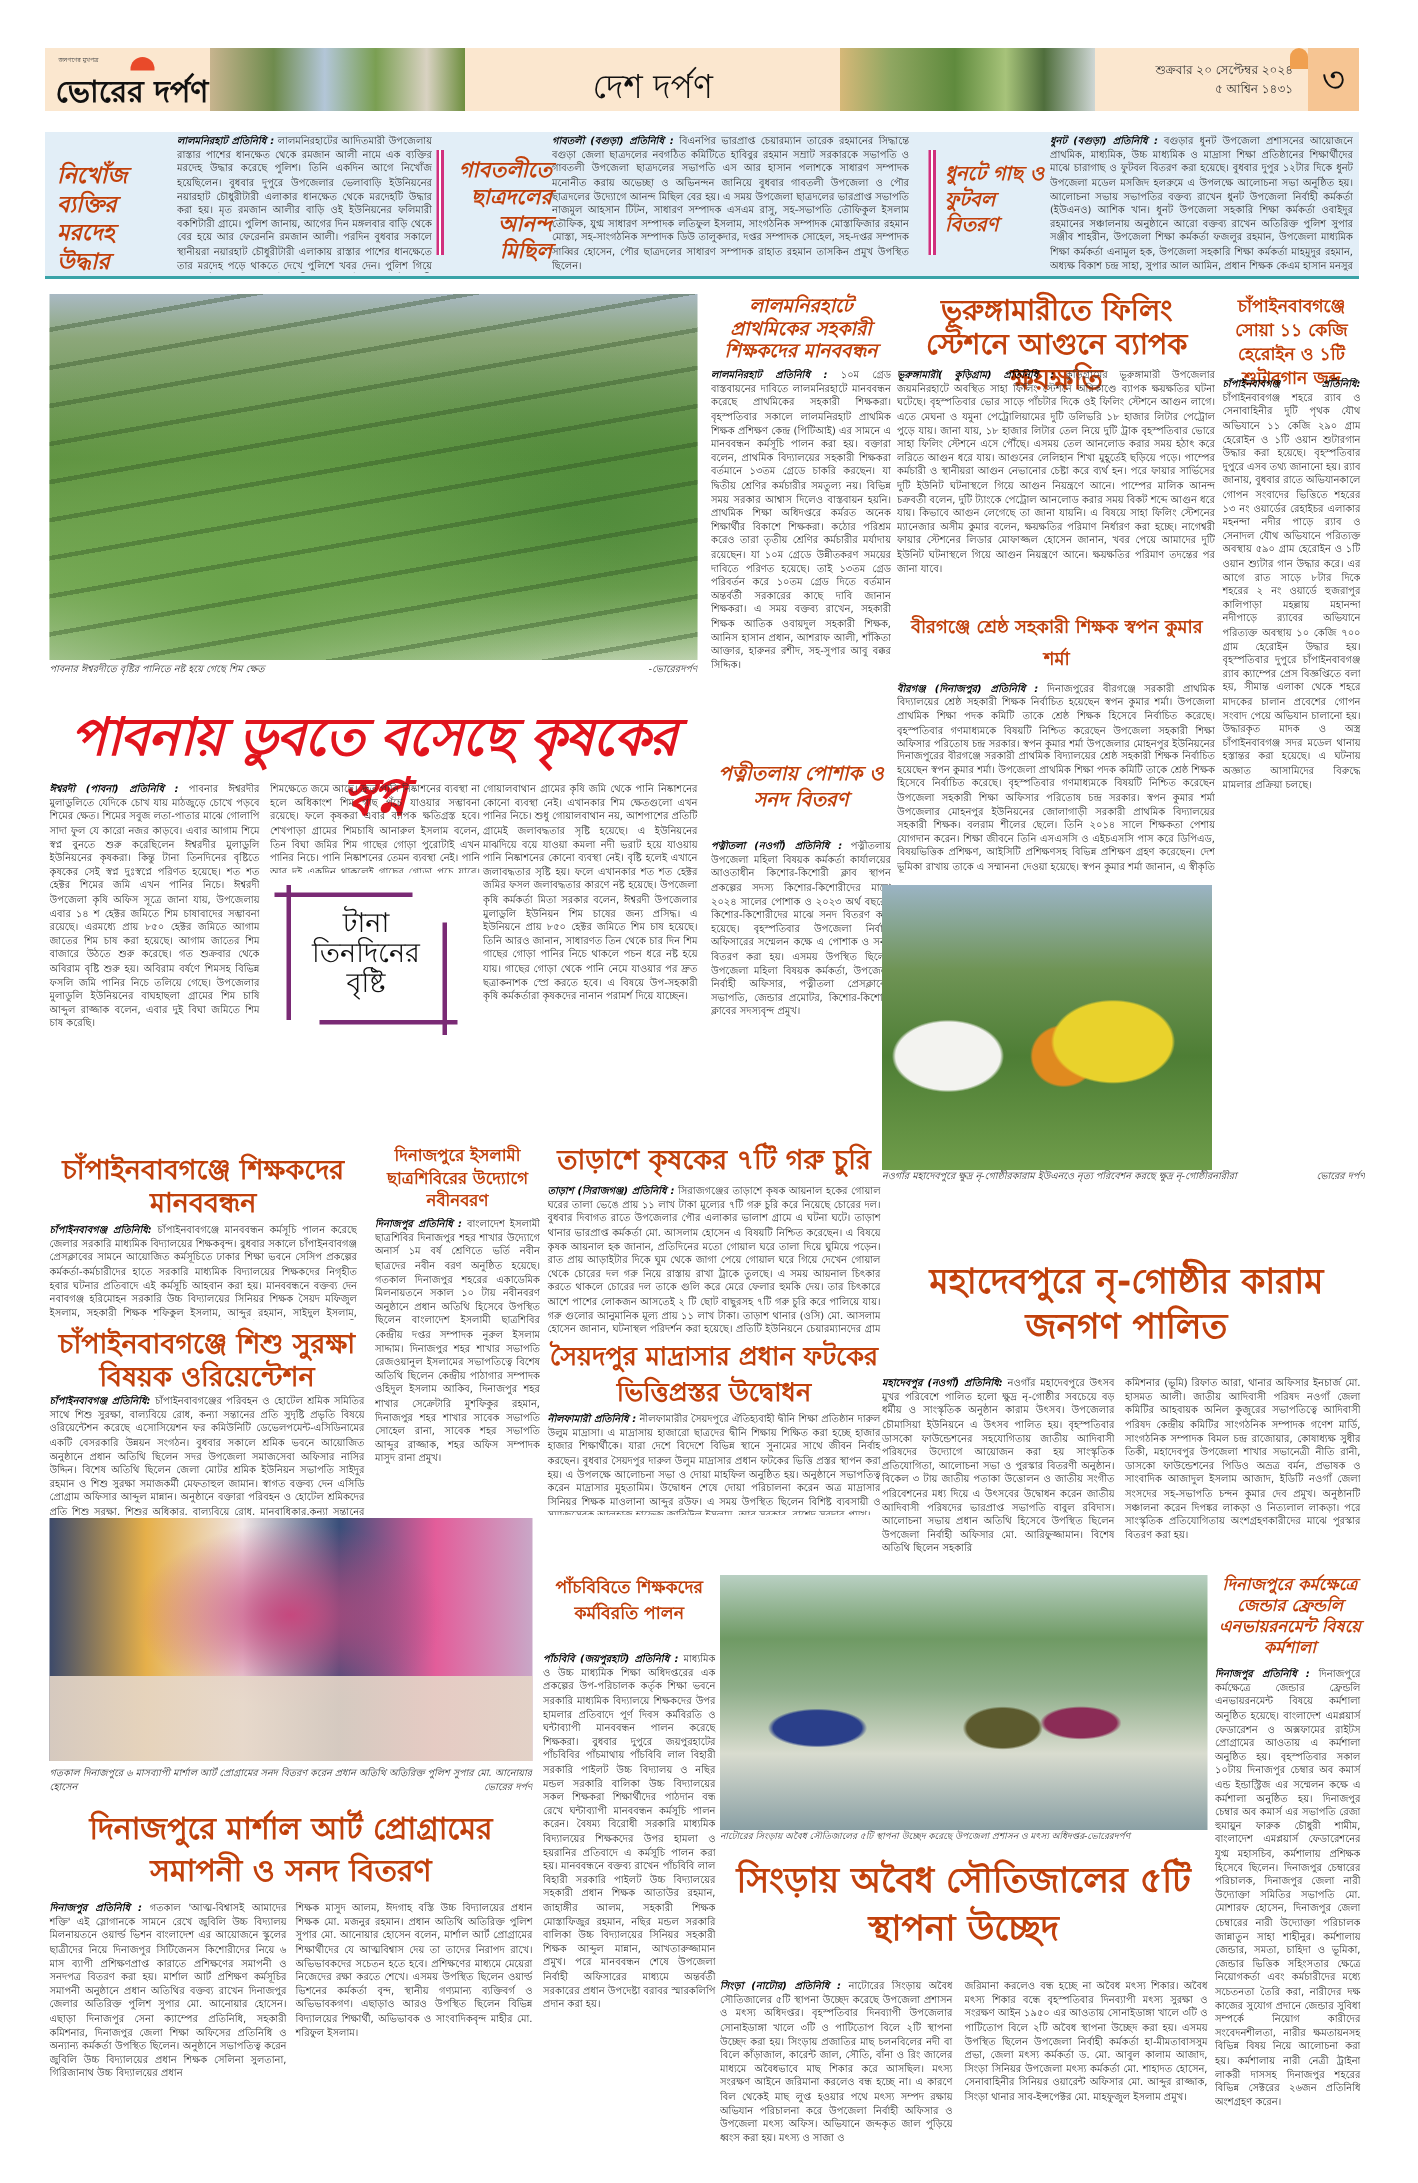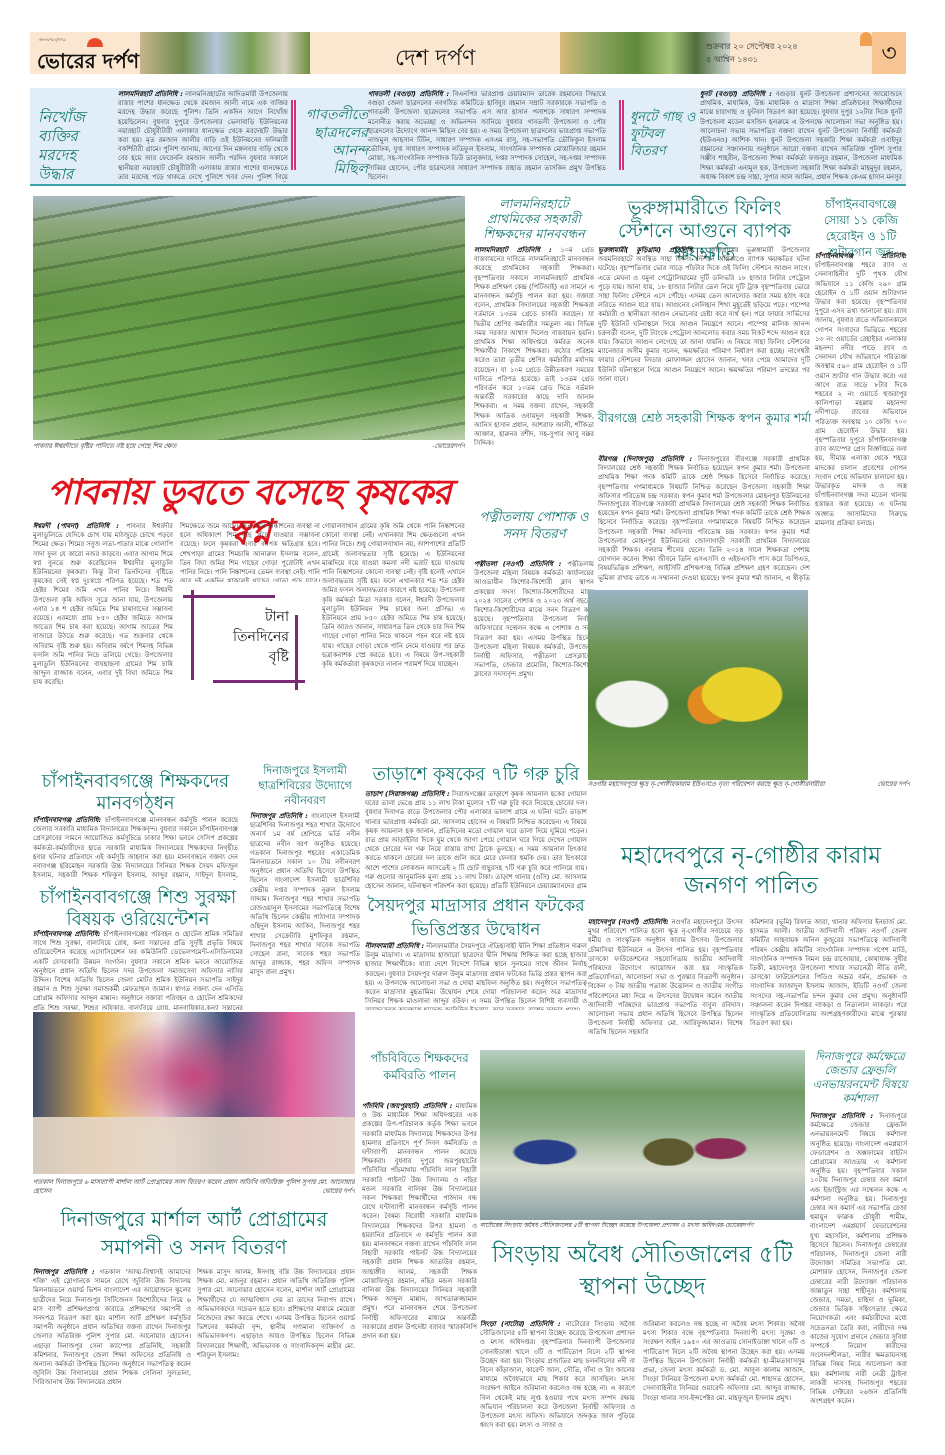--- a/index.html
+++ b/index.html
@@ -1,32 +1,32 @@
 <!DOCTYPE html>
 <html><head>
 <meta charset="utf-8">
 <style>
 *{box-sizing:border-box;margin:0;padding:0}
 body{width:945px;height:1455px;background:#fff;font-family:"DejaVu Sans",sans-serif;color:#222;position:relative;overflow:hidden}
 .abs{position:absolute}
 .txt{font-size:6.6px;line-height:9.2px;text-align:justify;color:#333;overflow:hidden}
 .txt b{font-style:italic;color:#000}
-.hl{font-family:"DejaVu Sans",sans-serif;color:#0f766e;text-align:center;line-height:1.15;font-weight:normal}
+.hl{font-family:"DejaVu Sans",sans-serif;color:#c2410c;text-align:center;line-height:1.15;font-weight:bold}
 .italic{font-style:italic}
 .photo{overflow:hidden}
 .cap{font-size:6.4px;color:#333;font-style:italic;line-height:9px;overflow:hidden}
 .cap .cr{float:right}
 
 #mast{left:30px;top:32px;width:876px;height:42px;background:#fbe7cf}
 .logo{left:35px;top:36px;width:100px;height:36px}
 .logo .tag{font-size:4px;color:#444;position:absolute;left:4px;top:1px}
 .logo .name{font-size:20px;font-weight:bold;color:#111;position:absolute;left:2px;top:10px;white-space:nowrap}
 .sun{position:absolute;left:52px;top:2px;width:16px;height:9px;border-radius:9px 9px 0 0;background:#e94a2a}
 .section-title{left:395px;top:40px;font-size:22px;color:#111;white-space:nowrap}
-.datebox{left:706px;top:40px;width:120px;text-align:left;font-size:8px;line-height:13px;color:#333}
+.datebox{left:742px;top:40px;width:120px;text-align:right;font-size:8px;line-height:13px;color:#333}
 .pagenum{left:872px;top:32px;width:34px;height:42px;background:#f6c593;font-size:24px;text-align:center;line-height:42px;color:#111}
 .ribbon{position:absolute;left:860px;top:32px;width:12px;height:14px;background:#f0a050;border-radius:6px 6px 0 0}
 
 #strip{left:30px;top:88px;width:876px;height:98px;background:#e2eef7;border-bottom:2px solid #3aa3a8}
 .bar{width:5px;height:70px;background:repeating-linear-gradient(90deg,#d1307e 0 2px,#fff 2px 3px)}
 </style>
 </head>
 <body>
 
 <div class="abs" id="mast"></div>
@@ -63,21 +63,21 @@
 <div class="abs cap" style="left:33px;top:442px;width:432px"><span>পাবনার ঈশ্বরদীতে বৃষ্টির পানিতে নষ্ট হয়ে গেছে শিম ক্ষেত</span><span class="cr">-ভোরেরদর্পণ</span></div>
 <div class="abs hl" style="left:33px;top:472px;width:432px;font-size:35px;color:#e1141d;font-weight:bold;font-style:italic;letter-spacing:-1px">পাবনায় ডুবতে বসেছে কৃষকের স্বপ্ন</div>
 <div class="abs txt" style="left:33px;top:522px;width:140px;height:238px"><b>ঈশ্বরদী (পাবনা) প্রতিনিধি :</b> <span>পাবনার ঈশ্বরদীর মুলাডুলিতে যেদিকে চোখ যায় মাঠজুড়ে চোখে পড়বে শিমের ক্ষেত। শিমের সবুজ লতা-পাতার মাঝে গোলাপি সাদা ফুল যে কারো নজর কাড়বে। এবার আগাম শিমে স্বপ্ন বুনতে শুরু করেছিলেন ঈশ্বরদীর মুলাডুলি ইউনিয়নের কৃষকরা। কিন্তু টানা তিনদিনের বৃষ্টিতে কৃষকের সেই স্বপ্ন দুঃস্বপ্নে পরিণত হয়েছে। শত শত হেক্টর শিমের জমি এখন পানির নিচে। ঈশ্বরদী উপজেলা কৃষি অফিস সূত্রে জানা যায়, উপজেলায় এবার ১৪ শ হেক্টর জমিতে শিম চাষাবাদের সম্ভাবনা রয়েছে। এরমধ্যে প্রায় ৮৫০ হেক্টর জমিতে আগাম জাতের শিম চাষ করা হয়েছে। আগাম জাতের শিম বাজারে উঠতে শুরু করেছে। গত শুক্রবার থেকে অবিরাম বৃষ্টি শুরু হয়। অবিরাম বর্ষণে শিমসহ বিভিন্ন ফসলি জমি পানির নিচে তলিয়ে গেছে। উপজেলার মুলাডুলি ইউনিয়নের বাঘহাছলা গ্রামের শিম চাষি আব্দুল রাজ্জাক বলেন, এবার দুই বিঘা জমিতে শিম চাষ করেছি।</span></div>
 <div class="abs txt" style="left:180px;top:522px;width:140px;height:60px"><span>শিমক্ষেতে জমে আছে। দ্রুত পানি নিষ্কাশনের ব্যবস্থা না হলে অধিকাংশ শিম গাছ পঁচে যাওয়ার সম্ভাবনা রয়েছে। ফলে কৃষকরা এবার ব্যাপক ক্ষতিগ্রস্ত হবে। শেখপাড়া গ্রামের শিমচাষি আনারুল ইসলাম বলেন, তিন বিঘা জমির শিম গাছের গোড়া পুরোটাই এখন পানির নিচে। পানি নিষ্কাশনের তেমন ব্যবস্থা নেই। পানি আর দুই একদিন থাকলেই গাছের গোড়া পচে যাবে। তিন বিঘা জমি চাষ করতে প্রায় ১ লাখ ২০ হাজার টাকা খরচ হয়েছে। সবেমাত্র গাছে শিম আসা শুরু হয়েছে। এক মণের মতো বিক্রি করেছি। এ অবস্থায় ক্ষেত নষ্ট হয়ে গেলে আমি নিঃস্ব হয়ে যাব। মুলাডুলি ইউনিয়নের উপ-কৃষি কর্মকর্তা রোমানা পারভীন বলেন, এই ইউনিয়নের</span></div>
 
 <div class="abs" style="left:183px;top:590px;width:122px;height:100px">
   <div style="position:absolute;left:0;top:5px;width:92px;height:3px;background:#7a2a75"></div>
   <div style="position:absolute;left:8px;top:0;width:3px;height:90px;background:#7a2a75"></div>
   <div style="position:absolute;left:30px;top:90px;width:92px;height:3px;background:#7a2a75"></div>
   <div style="position:absolute;left:112px;top:25px;width:3px;height:75px;background:#7a2a75"></div>
-  <div style="position:absolute;left:16px;top:16px;width:90px;text-align:right;font-size:14px;line-height:20px;color:#111">
+  <div style="position:absolute;left:16px;top:16px;width:90px;text-align:center;font-size:18px;line-height:20px;color:#111">
     <div>টানা</div>
     <div>তিনদিনের</div>
     <div>বৃষ্টি</div>
   </div>
 </div>
 <div class="abs txt" style="left:322px;top:522px;width:143px;height:238px"><span>গোয়ালবাথান গ্রামের কৃষি জমি থেকে পানি নিষ্কাশনের কোনো ব্যবস্থা নেই। এখানকার শিম ক্ষেতগুলো এখন পানির নিচে। শুধু গোয়ালবাথান নয়, আশপাশের প্রতিটি গ্রামেই জলাবদ্ধতার সৃষ্টি হয়েছে। এ ইউনিয়নের মাঝদিয়ে বয়ে যাওয়া কমলা নদী ভরাট হয়ে যাওয়ায় পানি নিষ্কাশনের কোনো ব্যবস্থা নেই। বৃষ্টি হলেই এখানে জলাবদ্ধতার সৃষ্টি হয়। ফলে এখানকার শত শত হেক্টর জমির ফসল জলাবদ্ধতার কারণে নষ্ট হয়েছে। উপজেলা কৃষি কর্মকর্তা মিতা সরকার বলেন, ঈশ্বরদী উপজেলার মুলাডুলি ইউনিয়ন শিম চাষের জন্য প্রসিদ্ধ। এ ইউনিয়নে প্রায় ৮৫০ হেক্টর জমিতে শিম চাষ হয়েছে। তিনি আরও জানান, সাধারণত তিন থেকে চার দিন শিম গাছের গোড়া পানির নিচে থাকলে পচন ধরে নষ্ট হয়ে যায়। গাছের গোড়া থেকে পানি নেমে যাওয়ার পর দ্রুত ছত্রাকনাশক স্প্রে করতে হবে। এ বিষয়ে উপ-সহকারী কৃষি কর্মকর্তারা কৃষকদের নানান পরামর্শ দিয়ে যাচ্ছেন।</span></div>
 
 <div class="abs hl italic" style="left:474px;top:196px;width:120px;font-size:12.5px;line-height:15px">লালমনিরহাটে প্রাথমিকের সহকারী শিক্ষকদের মানববন্ধন</div>
 <div class="abs txt" style="left:474px;top:246px;width:120px;height:254px"><b>লালমনিরহাট প্রতিনিধি :</b> <span>১০ম গ্রেড বাস্তবায়নের দাবিতে লালমনিরহাটে মানববন্ধন করেছে প্রাথমিকের সহকারী শিক্ষকরা। বৃহস্পতিবার সকালে লালমনিরহাট প্রাথমিক শিক্ষক প্রশিক্ষণ কেন্দ্র (পিটিআই) এর সামনে এ মানববন্ধন কর্মসূচি পালন করা হয়। বক্তারা বলেন, প্রাথমিক বিদ্যালয়ের সহকারী শিক্ষকরা বর্তমানে ১৩তম গ্রেডে চাকরি করছেন। যা দ্বিতীয় শ্রেণির কর্মচারীর সমতুল্য নয়। বিভিন্ন সময় সরকার আশ্বাস দিলেও বাস্তবায়ন হয়নি। প্রাথমিক শিক্ষা অধিদপ্তরে কর্মরত অনেক শিক্ষার্থীর বিকাশে শিক্ষকরা। কঠোর পরিশ্রম করেও তারা তৃতীয় শ্রেণির কর্মচারীর মর্যাদায় রয়েছেন। যা ১০ম গ্রেডে উন্নীতকরণ সময়ের দাবিতে পরিণত হয়েছে। তাই ১৩তম গ্রেড পরিবর্তন করে ১০তম গ্রেড দিতে বর্তমান অন্তর্বর্তী সরকারের কাছে দাবি জানান শিক্ষকরা। এ সময় বক্তব্য রাখেন, সহকারী শিক্ষক আতিক ওবায়দুল সহকারী শিক্ষক, আনিস হাসান প্রধান, আশরাফ আলী, শাঁকিতা আক্তার, হারুনর রশীদ, সহ-সুপার আবু বক্কর সিদ্দিক।</span></div>
 
@@ -94,21 +94,21 @@
 <div class="abs hl italic" style="left:474px;top:508px;width:120px;font-size:13px;line-height:17px">পত্নীতলায় পোশাক ও সনদ বিতরণ</div>
 <div class="abs txt" style="left:474px;top:560px;width:120px;height:208px"><b>পত্নীতলা (নওগাঁ) প্রতিনিধি :</b> <span>পত্নীতলায় উপজেলা মহিলা বিষয়ক কর্মকর্তা কার্যালয়ের আওতাধীন কিশোর-কিশোরী ক্লাব স্থাপন প্রকল্পের সদস্য কিশোর-কিশোরীদের মাঝে ২০২৪ সালের পোশাক ও ২০২৩ অর্থ বছরের কিশোর-কিশোরীদের মাঝে সনদ বিতরণ করা হয়েছে। বৃহস্পতিবার উপজেলা নির্বাহী অফিসারের সম্মেলন কক্ষে এ পোশাক ও সনদ বিতরণ করা হয়। এসময় উপস্থিত ছিলেন উপজেলা মহিলা বিষয়ক কর্মকর্তা, উপজেলা নির্বাহী অফিসার, পত্নীতলা প্রেসক্লাবের সভাপতি, জেন্ডার প্রমোটর, কিশোর-কিশোরী ক্লাবের সদস্যবৃন্দ প্রমুখ।</span></div>
 
 <div class="abs photo" style="left:588px;top:590px;width:220px;height:190px;background:
   radial-gradient(ellipse at 70% 55%,#e9d22c 0 18%,transparent 19%),
   radial-gradient(ellipse at 55% 60%,#e08a1f 0 12%,transparent 13%),
   radial-gradient(ellipse at 20% 60%,#f3f3f0 0 14%,transparent 15%),
   linear-gradient(180deg,#9bb4c5 0%,#6f9455 30%,#4e7e35 60%,#6f9c4a 100%)"></div>
 <div class="abs cap" style="left:588px;top:780px;width:322px"><span>নওগাঁর মহাদেবপুরে ক্ষুদ্র নৃ-গোষ্ঠীরকারাম ইউএনওে নৃত্য পরিবেশন করছে ক্ষুদ্র নৃ-গোষ্ঠীরনারীরা</span><span class="cr">ভোরের দর্পণ</span></div>
 
-<div class="abs hl" style="left:33px;top:770px;width:205px;font-size:18px;line-height:22px">চাঁপাইনবাবগঞ্জে শিক্ষকদের মানবগঠ্ধন</div>
+<div class="abs hl" style="left:33px;top:770px;width:205px;font-size:18px;line-height:22px">চাঁপাইনবাবগঞ্জে শিক্ষকদের মানববন্ধন</div>
 <div class="abs txt" style="left:33px;top:816px;width:205px;height:64px"><b>চাঁপাইনবাবগঞ্জ প্রতিনিধি:</b> <span>চাঁপাইনবাবগঞ্জে মানববন্ধন কর্মসূচি পালন করেছে জেলার সরকারি মাধ্যমিক বিদ্যালয়ের শিক্ষকবৃন্দ। বুধবার সকালে চাঁপাইনবাবগঞ্জ প্রেসক্লাবের সামনে আয়োজিত কর্মসূচিতে ঢাকার শিক্ষা ভবনে সেসিপ প্রকল্পের কর্মকর্তা-কর্মচারীদের হাতে সরকারি মাধ্যমিক বিদ্যালয়ের শিক্ষকদের নিগৃহীত হবার ঘটনার প্রতিবাদে এই কর্মসূচি আহবান করা হয়। মানববন্ধনে বক্তব্য দেন নবাবগঞ্জ হরিমোহন সরকারি উচ্চ বিদ্যালয়ের সিনিয়র শিক্ষক সৈয়দ মফিজুল ইসলাম, সহকারী শিক্ষক শফিকুল ইসলাম, আব্দুর রহমান, সাইদুল ইসলাম, নবাবগঞ্জ সরকারি বালিকা উচ্চ বিদ্যালয়ের সিনিয়র শিক্ষক দিল হাসনা, সহকারী শিক্ষক আশফিকা তাহসিন বেবি প্রমুখ।</span></div>
 
 <div class="abs hl" style="left:250px;top:763px;width:110px;font-size:11px;line-height:15px">দিনাজপুরে ইসলামী ছাত্রশিবিরের উদ্যোগে নবীনবরণ</div>
 <div class="abs txt" style="left:250px;top:812px;width:110px;height:198px"><b>দিনাজপুর প্রতিনিধি :</b> <span>বাংলাদেশ ইসলামী ছাত্রশিবির দিনাজপুর শহর শাখার উদ্যোগে অনার্স ১ম বর্ষ শ্রেণিতে ভর্তি নবীন ছাত্রদের নবীন বরণ অনুষ্ঠিত হয়েছে। গতকাল দিনাজপুর শহরের একাডেমিক মিলনায়তনে সকাল ১০ টায় নবীনবরণ অনুষ্ঠানে প্রধান অতিথি হিসেবে উপস্থিত ছিলেন বাংলাদেশ ইসলামী ছাত্রশিবির কেন্দ্রীয় দপ্তর সম্পাদক নুরুল ইসলাম সাদ্দাম। দিনাজপুর শহর শাখার সভাপতি রেজওয়ানুল ইসলামের সভাপতিত্বে বিশেষ অতিথি ছিলেন কেন্দ্রীয় পাঠাগার সম্পাদক ওহিদুল ইসলাম আকিব, দিনাজপুর শহর শাখার সেক্রেটারি মুশফিকুর রহমান, দিনাজপুর শহর শাখার সাবেক সভাপতি সোহেল রানা, সাবেক শহর সভাপতি আব্দুর রাজ্জাক, শহর অফিস সম্পাদক মাসুদ রানা প্রমুখ।</span></div>
 
 <div class="abs hl" style="left:365px;top:763px;width:222px;font-size:18px;line-height:22px">তাড়াশে কৃষকের ৭টি গরু চুরি</div>
 <div class="abs txt" style="left:365px;top:790px;width:222px;height:100px"><b>তাড়াশ (সিরাজগঞ্জ) প্রতিনিধি :</b> <span>সিরাজগঞ্জের তাড়াশে কৃষক আয়নাল হকের গোয়াল ঘরের তালা ভেঙে প্রায় ১১ লাখ টাকা মূল্যের ৭টি গরু চুরি করে নিয়েছে চোরের দল। বুধবার দিবাগত রাতে উপজেলার পৌর এলাকার ভালাশ গ্রামে এ ঘটনা ঘটে। তাড়াশ থানার ভারপ্রাপ্ত কর্মকর্তা মো. আসলাম হোসেন এ বিষয়টি নিশ্চিত করেছেন। এ বিষয়ে কৃষক আয়নাল হক জানান, প্রতিদিনের মতো গোয়াল ঘরে তালা দিয়ে ঘুমিয়ে পড়েন। রাত প্রায় আড়াইটার দিকে ঘুম থেকে জাগা পেয়ে গোয়াল ঘরে গিয়ে দেখেন গোয়াল থেকে চোরের দল গরু নিয়ে রাস্তায় রাখা ট্রাকে তুলছে। এ সময় আয়নাল চিৎকার করতে থাকলে চোরের দল তাকে গুলি করে মেরে ফেলার হুমকি দেয়। তার চিৎকারে আশে পাশের লোকজন আসতেই ২ টি ছোট বাছুরসহ ৭টি গরু চুরি করে পালিয়ে যায়। গরু গুলোর আনুমানিক মূল্য প্রায় ১১ লাখ টাকা। তাড়াশ থানার (ওসি) মো. আসলাম হোসেন জানান, ঘটনাস্থল পরিদর্শন করা হয়েছে। প্রতিটি ইউনিয়নে চেয়ারম্যানদের গ্রাম পুলিশ দিয়ে এলাকা পাহারা দেওয়ার জন্য অনুরোধ করা হয়েছে। পাশাপাশি পুলিশের পাহারা জোরদার করা হয়েছে।</span></div>
 
 <div class="abs hl" style="left:595px;top:840px;width:312px;font-size:23px;line-height:30px">মহাদেবপুরে নৃ-গোষ্ঠীর কারাম জনগণ পালিত</div>
 <div class="abs txt" style="left:588px;top:918px;width:155px;height:120px"><b>মহাদেবপুর (নওগাঁ) প্রতিনিধি:</b> <span>নওগাঁর মহাদেবপুরে উৎসব মুখর পরিবেশে পালিত হলো ক্ষুদ্র নৃ-গোষ্ঠীর সবচেয়ে বড় ধর্মীয় ও সাংস্কৃতিক অনুষ্ঠান কারাম উৎসব। উপজেলার চৌমাসিয়া ইউনিয়নে এ উৎসব পালিত হয়। বৃহস্পতিবার ডাসকো ফাউন্ডেশনের সহযোগিতায় জাতীয় আদিবাসী পরিষদের উদ্যোগে আয়োজন করা হয় সাংস্কৃতিক প্রতিযোগিতা, আলোচনা সভা ও পুরস্কার বিতরণী অনুষ্ঠান। বিকেল ৩ টায় জাতীয় পতাকা উত্তোলন ও জাতীয় সংগীত পরিবেশনের মধ্য দিয়ে এ উৎসবের উদ্বোধন করেন জাতীয় আদিবাসী পরিষদের ভারপ্রাপ্ত সভাপতি বাবুল রবিদাস। আলোচনা সভায় প্রধান অতিথি হিসেবে উপস্থিত ছিলেন উপজেলা নির্বাহী অফিসার মো. আরিফুজ্জামান। বিশেষ অতিথি ছিলেন সহকারি</span></div>

